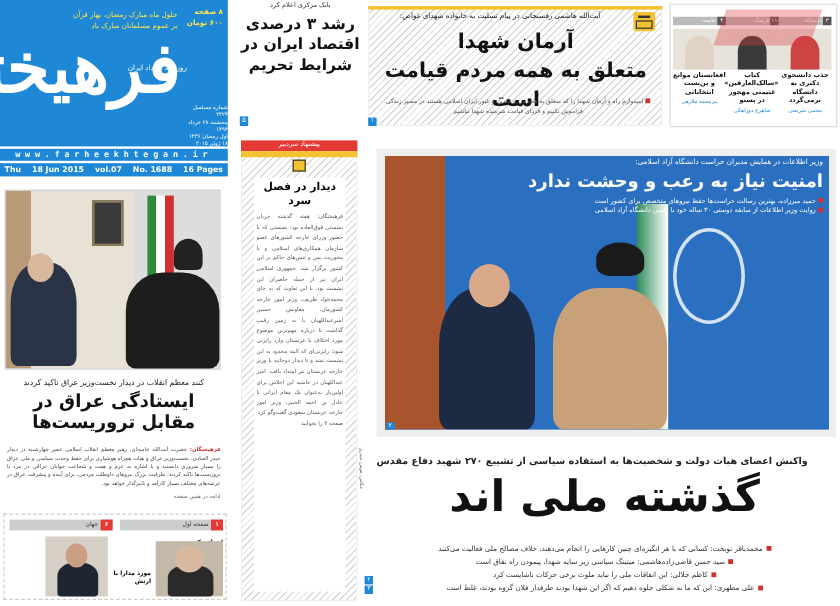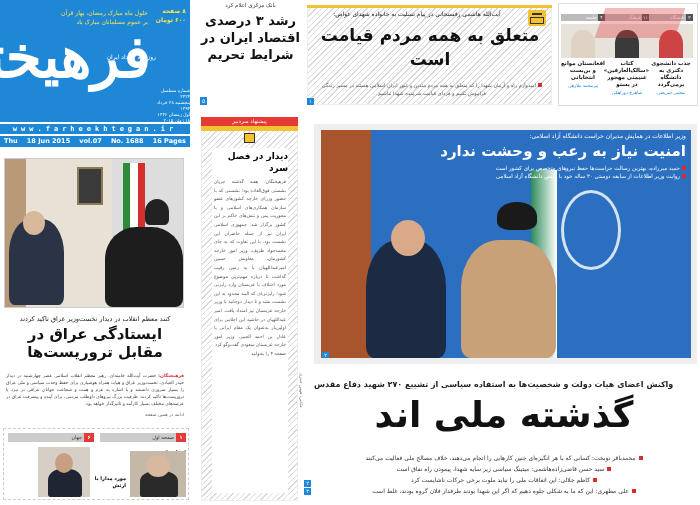--- a/index.html
+++ b/index.html
@@ -28,21 +28,21 @@
 .tabnum{position:absolute;right:0;top:0;width:10px;height:9px;background:#e53935;color:#fff;text-align:center;font-weight:bold}
 
 #ckicker{left:198px;top:2px;width:105px;font-size:5.5px;text-align:center;color:#333}
 #chead{left:198px;top:12px;width:105px;font:bold 13px "DejaVu Sans",sans-serif;line-height:17px;text-align:center;color:#111}
 #cpage{left:200px;top:97px;width:7px;height:8px;background:#1e88d6;color:#fff;font-size:6px;text-align:center;line-height:8px}
 #edcol{left:201px;top:117px;width:97px;height:384px;border:1px solid #eee}
 #edbar{left:201px;top:117px;width:97px;height:9px;background:#e53935;color:#fff;font-size:5.5px;text-align:center;line-height:9px}
 #edyel{left:201px;top:126px;width:97px;height:5px;background:#f2c230}
 #edicon{left:244px;top:133px;width:11px;height:10px;background:#f2c230;border:1px solid #333}
 #edinner{left:212px;top:148px;width:76px;height:345px;background:#fff}
-#edtitle{left:212px;top:150px;width:76px;font:bold 9px "DejaVu Sans",sans-serif;line-height:12px;}
+#edtitle{left:212px;top:150px;width:76px;font:bold 9px "DejaVu Sans",sans-serif;line-height:12px;text-align:center}
 #edbody{left:214px;top:178px;width:72px;font-size:4.6px;line-height:8.6px;color:#555;text-align:justify}
 #sidecaption{left:296px;top:358px;width:8px;height:50px;font-size:4px;color:#666;writing-mode:vertical-rl}
 
 #topbox{left:307px;top:5px;width:245px;height:100px;border:1px solid #eee}
 #topicon{left:528px;top:10px;width:18px;height:16px;background:#f2c230;border-radius:2px}
 #topkicker{left:310px;top:10px;width:214px;font-size:6px;text-align:center;color:#222}
 #tophead{left:310px;top:23px;width:240px;font:bold 17px "DejaVu Sans",sans-serif;line-height:24px;text-align:center;color:#111}
 #topbody{left:318px;top:81px;width:228px;font-size:5px;line-height:8px;text-align:center;color:#555}
 #topbody i{display:inline-block;width:4px;height:4px;background:#d32f2f;margin-left:2px}
 #toppage{left:307px;top:98px;width:7px;height:7px;background:#1e88d6;color:#fff;font-size:5px;text-align:center;line-height:7px}
@@ -156,20 +156,21 @@
 <div class="abs" id="sidecaption">عکاس: هومن حیدری</div>
 
 <div class="abs hatch" id="topbox"></div>
 <div class="abs" style="left:307px;top:5px;width:245px;height:3px;background:#f2c230"></div>
 <div class="abs" id="topicon">
   <div style="position:absolute;left:4px;top:3px;width:10px;height:2px;background:#333"></div>
   <div style="position:absolute;left:2px;top:7px;width:14px;height:7px;border:1.5px solid #333"></div>
 </div>
 <div class="abs" id="topkicker">آیت‌الله هاشمی رفسنجانی در پیام تسلیت به خانواده شهدای غواص:</div>
 <div class="abs" id="tophead">
+  <div>آرمان شهدا</div>
   <div>متعلق به همه مردم قیامت است</div>
 </div>
 <div class="abs" id="topbody"><i></i><span>امیدوارم راه و آرمان شهدا را که متعلق به همه مردم متدین و غیور ایران اسلامی هستند در مسیر زندگی فراموش نکنیم و فردای قیامت شرمنده شهدا نباشیم</span></div>
 <div class="abs" id="toppage">۱</div>
 
 <div class="abs" id="thumbs">
   <div class="thumb" style="right:4px">
     <div class="bar"><span class="n">۳</span><span>دانشگاه</span></div>
     <div class="ph">
         <div style="background:#c44"></div>

